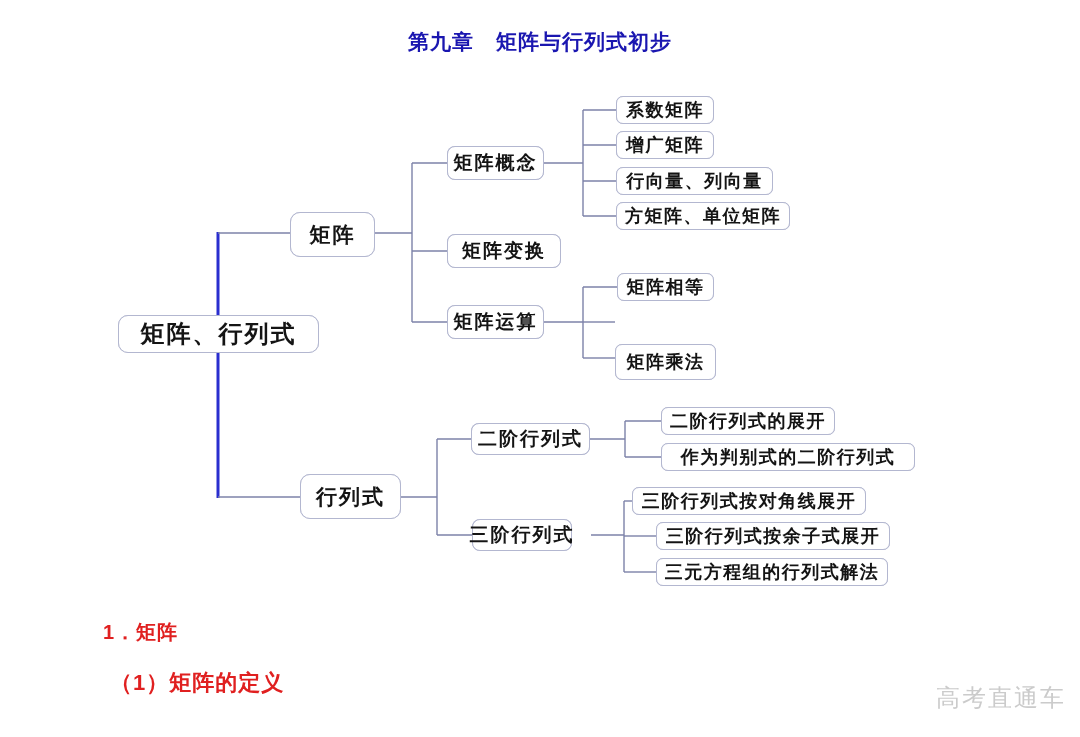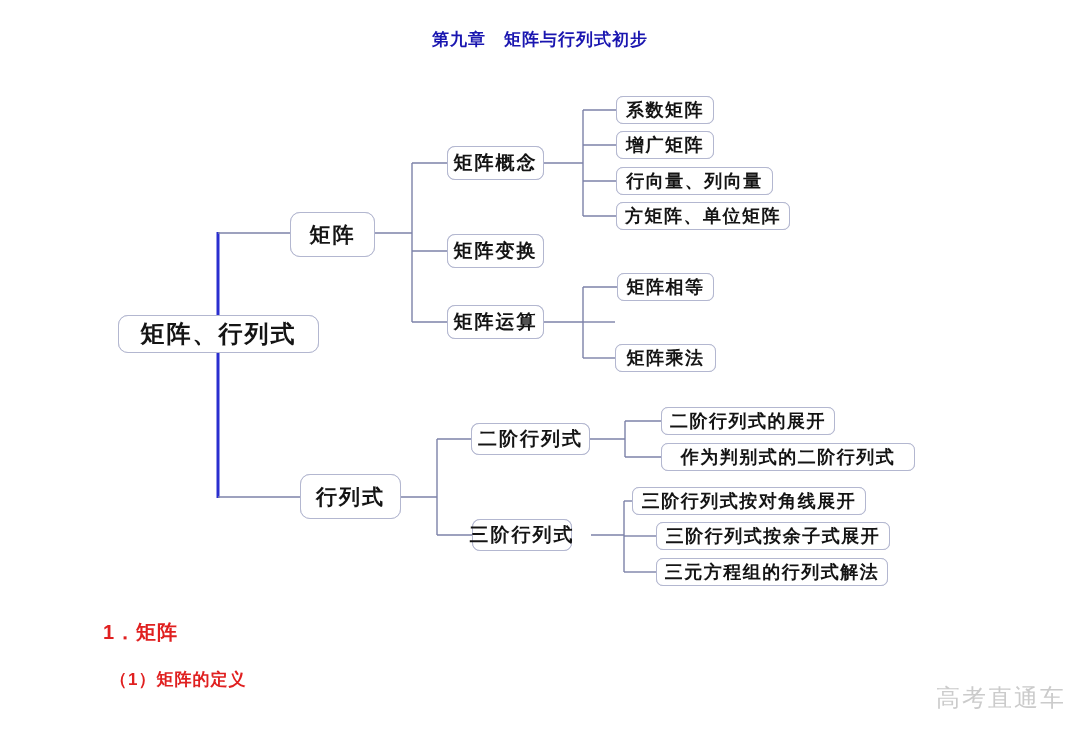--- a/index.html
+++ b/index.html
@@ -11,21 +11,21 @@
     overflow: hidden;
     font-family: "Liberation Serif", serif;
   }
   #page-title {
     position: absolute;
     left: 0; top: 28px;
     width: 1080px;
     text-align: center;
     font-family: "Liberation Sans", sans-serif;
     font-weight: bold;
-    font-size: 17px;
+    font-size: 21px;
     color: #1a16b0;
     letter-spacing: 1px;
   }
   #connectors {
     position: absolute;
     left: 0; top: 0;
     z-index: 0;
   }
   .node {
     position: absolute;
@@ -46,47 +46,47 @@
   .lv0 { font-size: 24px; border-radius: 10px; }
   .lv1 { font-size: 21px; border-radius: 10px; }
   .lv2 { font-size: 19px; border-radius: 8px; }
   .lv3 { font-size: 18px; border-radius: 7px; letter-spacing: 1.5px; }
 
   
   #n-root            { left: 118px; top: 315px; width: 201px; height: 38px; }
   #n-matrix          { left: 290px; top: 212px; width:  85px; height: 45px; }
   #n-determinant     { left: 300px; top: 474px; width: 101px; height: 45px; }
   #n-matrix-concept  { left: 447px; top: 146px; width:  97px; height: 34px; text-align: center; }
-  #n-matrix-transform{ left: 447px; top: 234px; width:  97px; height: 34px; }
+  #n-matrix-transform{ left: 447px; top: 234px; width:  114px; height: 34px; }
   #n-matrix-operation{ left: 447px; top: 305px; width:  97px; height: 34px; }
   #n-coefficient     { left: 616px; top:  96px; width:  98px; height: 28px; }
   #n-augmented       { left: 616px; top: 131px; width:  98px; height: 28px; }
   #n-row-col-vector  { left: 616px; top: 167px; width: 157px; height: 28px; }
   #n-square-identity { left: 616px; top: 202px; width: 174px; height: 28px; }
   #n-matrix-equal    { left: 617px; top: 273px; width:  97px; height: 28px; }
   #n-matrix-add-sub  { left: 615px; top: 308px; width: 118px; height: 28px; }
-  #n-matrix-multiply { left: 615px; top: 344px; width: 101px; height: 28px; text-align: center; }
+  #n-matrix-multiply { left: 615px; top: 344px; width: 101px; height: 36px; text-align: center; }
   #n-det2            { left: 471px; top: 423px; width: 119px; height: 32px; }
   #n-det3            { left: 472px; top: 519px; width: 100px; height: 32px; }
   #n-det2-expand     { left: 661px; top: 407px; width: 174px; height: 28px; }
   #n-det2-discrim    { left: 661px; top: 443px; width: 254px; height: 28px; }
   #n-det3-diagonal   { left: 632px; top: 487px; width: 234px; height: 28px; }
   #n-det3-cofactor   { left: 656px; top: 522px; width: 234px; height: 28px; }
   #n-det3-solution   { left: 656px; top: 558px; width: 232px; height: 28px; }
 
   .section-heading {
     position: absolute;
     font-family: "Liberation Sans", sans-serif;
     font-weight: bold;
     color: #e02020;
     z-index: 1;
     letter-spacing: 1px;
   }
   #heading-1 { left: 103px; top: 619px; font-size: 20px; }
-  #heading-2 { left: 110px; top: 668px; font-size: 17px; }
+  #heading-2 { left: 110px; top: 668px; font-size: 22px; }
 
   #watermark {
     position: absolute;
     left: 936px; top: 682px;
     font-size: 24px;
     color: #cbcbcb;
     letter-spacing: 2px;
     z-index: 1;
     text-shadow: 1px 1px 0 #ffffff;
   }

